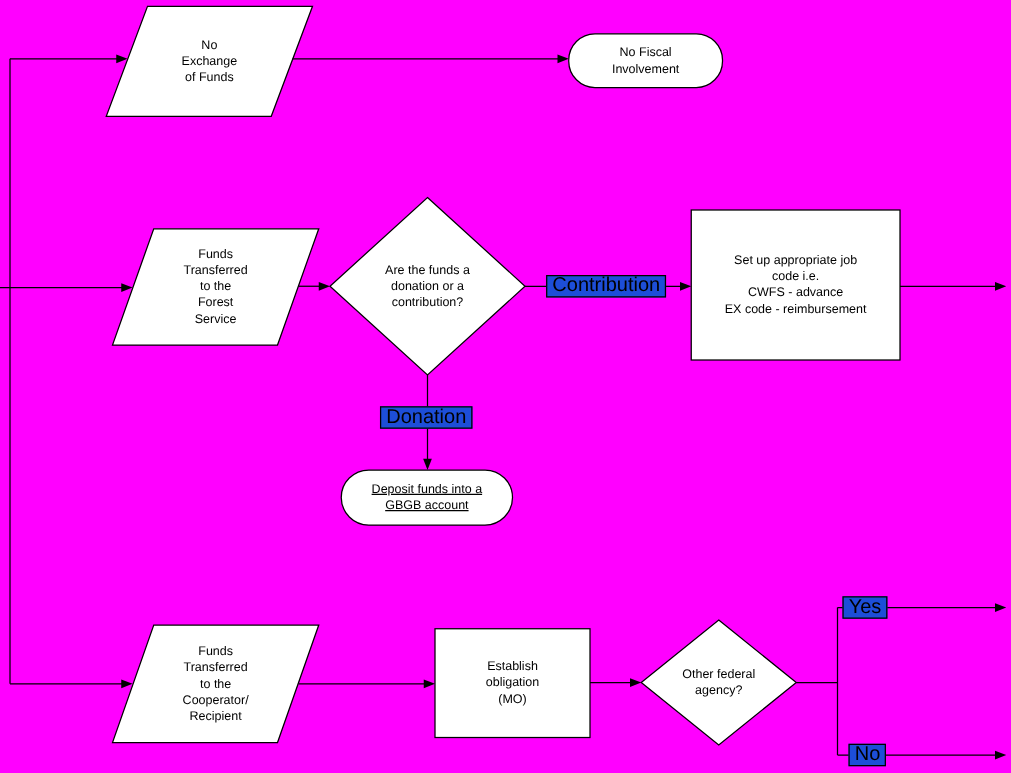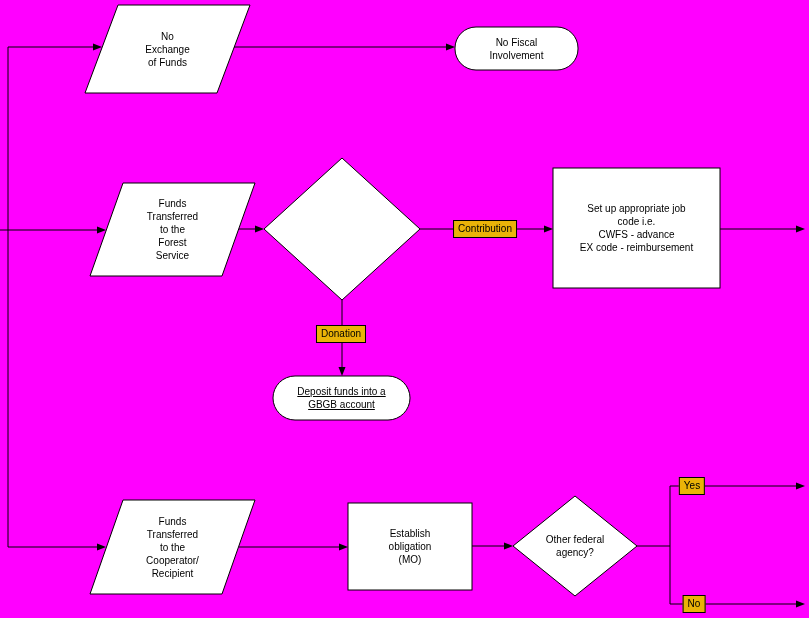--- a/index.html
+++ b/index.html
@@ -26,23 +26,23 @@
     text-align: center;
     white-space: pre-line;
     font-size: 10px;
     line-height: 13px;
     color: #000;
     pointer-events: none;
   }
   .edge-label {
     position: absolute;
     transform: translate(-50%, -50%);
-    background: #eab308;
+    background: #1d4ed8;
     border: 1px solid #000;
-    font-size: 10px;
+    font-size: 16px;
     line-height: 12px;
     padding: 2px 4px;
     color: #000;
     white-space: nowrap;
   }
 </style>
 </head>
 <body>
 
 <div class="canvas">
@@ -101,20 +101,23 @@
 
   <div class="node-label" style="left:455px; top:27px; width:123px; height:43px;">No Fiscal
 Involvement</div>
 
   <div class="node-label" style="left:90px; top:183px; width:165px; height:93px;">Funds
 Transferred
 to the
 Forest
 Service</div>
 
+  <div class="node-label" style="left:264px; top:158px; width:156px; height:142px;">Are the funds a
+donation or a
+contribution?</div>
 
   <div class="node-label" style="left:553px; top:168px; width:167px; height:120px;border-radius:15px;">Set up appropriate job
 code i.e.
 CWFS - advance
 EX code - reimbursement</div>
 
   <div class="node-label" style="left:273px; top:376px; width:137px; height:44px;text-decoration:underline;">Deposit funds into a
 GBGB account</div>
 
   <div class="node-label" style="left:90px; top:500px; width:165px; height:94px;">Funds

